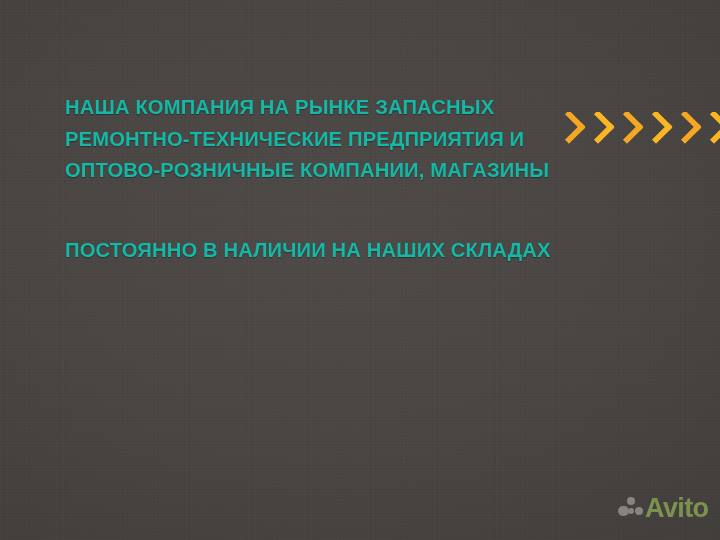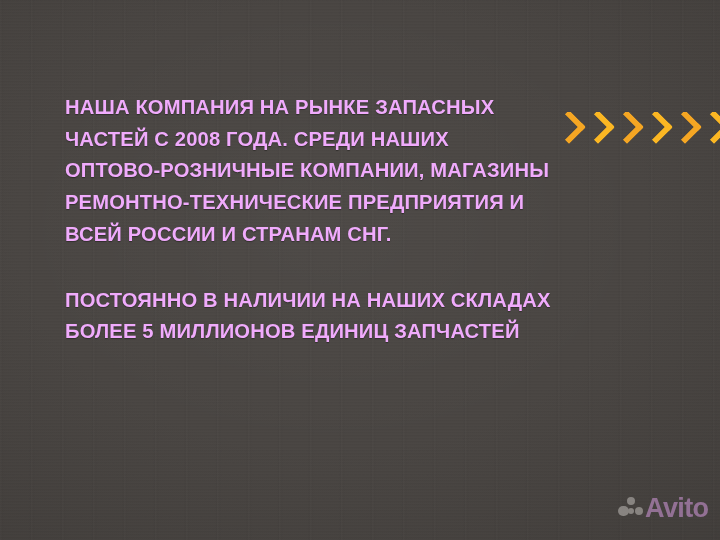--- a/index.html
+++ b/index.html
@@ -49,31 +49,31 @@
 
   
   #text-block {
     position: absolute;
     left: 65px;
     top: 92px;
     width: 540px;
   }
   .para {
     margin: 0;
-    color: #f0abfc;
+    color: #14b8a6;
     font-weight: bold;
     font-size: 20.2px;
     line-height: 31.7px;
     letter-spacing: 0.15px;
     text-transform: uppercase;
     white-space: nowrap;
     text-shadow: 0 1px 1px rgba(0,0,0,0.35);
   }
   .para .ln { display: block; }
-  #para-2 { margin-top: 34px; }
+  #para-2 { margin-top: 48px; }
 
   
   #chevron-strip {
     position: absolute;
     left: 557px;
     top: 112px;
     width: 163px;
     height: 32px;
     display: flex;
     align-items: center;
@@ -123,21 +123,21 @@
     display: block;
     border-radius: 50%;
     background: #d8d4d0;
   }
   #avito-logo-icon i.d1 { left: 0px;    top: 9.5px;  width: 10.5px; height: 10.5px; }
   #avito-logo-icon i.d2 { left: 8.5px;  top: 1.0px;  width: 8px;    height: 8px;    }
   #avito-logo-icon i.d3 { left: 16.5px; top: 10.5px; width: 8.5px;  height: 8.5px;  }
   #avito-logo-icon i.d4 { left: 9.5px;  top: 11.5px; width: 6px;    height: 6px;    }
   #avito-wordmark {
     margin-left: 2px;
-    color: #f0abfc;
+    color: #bef264;
     font-size: 27px;
     font-weight: bold;
     letter-spacing: -0.6px;
     line-height: 24px;
   }
 </style>
 </head>
 <body>
 
 <div id="canvas">
@@ -151,29 +151,26 @@
     <span class="chevron"></span>
     <span class="chevron lit"></span>
     <span class="chevron"></span>
     <span class="chevron lit"></span>
   </div>
 
   <div id="text-block">
 
     <p class="para" id="para-1">
       <span class="ln">НАША КОМПАНИЯ НА РЫНКЕ ЗАПАСНЫХ</span>
-      <span class="ln">ЧАСТЕЙ С 2008 ГОДА. СРЕДИ НАШИХ</span>
+      <span class="ln">РЕМОНТНО-ТЕХНИЧЕСКИЕ ПРЕДПРИЯТИЯ И</span>
       <span class="ln">ОПТОВО-РОЗНИЧНЫЕ КОМПАНИИ, МАГАЗИНЫ</span>
-      <span class="ln">РЕМОНТНО-ТЕХНИЧЕСКИЕ ПРЕДПРИЯТИЯ И</span>
-      <span class="ln">ВСЕЙ РОССИИ И СТРАНАМ СНГ.</span>
     </p>
 
     <p class="para" id="para-2">
       <span class="ln">ПОСТОЯННО В НАЛИЧИИ НА НАШИХ СКЛАДАХ</span>
-      <span class="ln">БОЛЕЕ 5 МИЛЛИОНОВ ЕДИНИЦ ЗАПЧАСТЕЙ</span>
     </p>
 
   </div>
 
   <div id="avito-watermark">
     <span id="avito-logo-icon">
       <i class="d1"></i>
       <i class="d2"></i>
       <i class="d3"></i>
       <i class="d4"></i>

